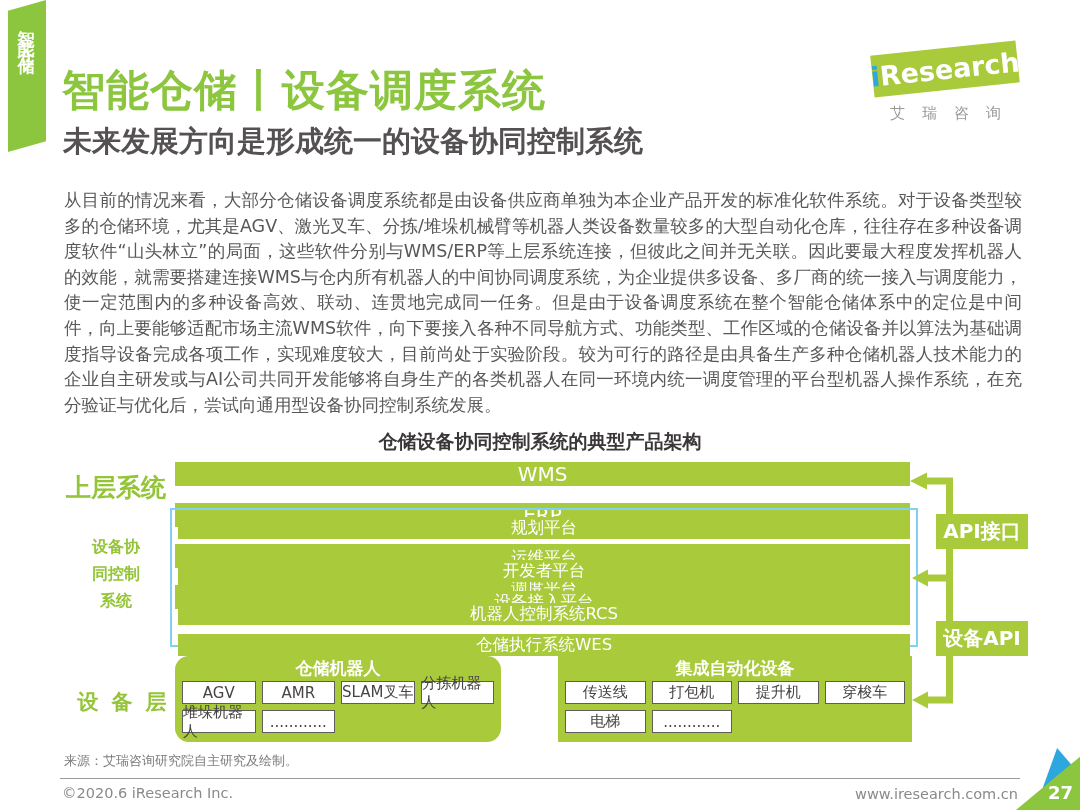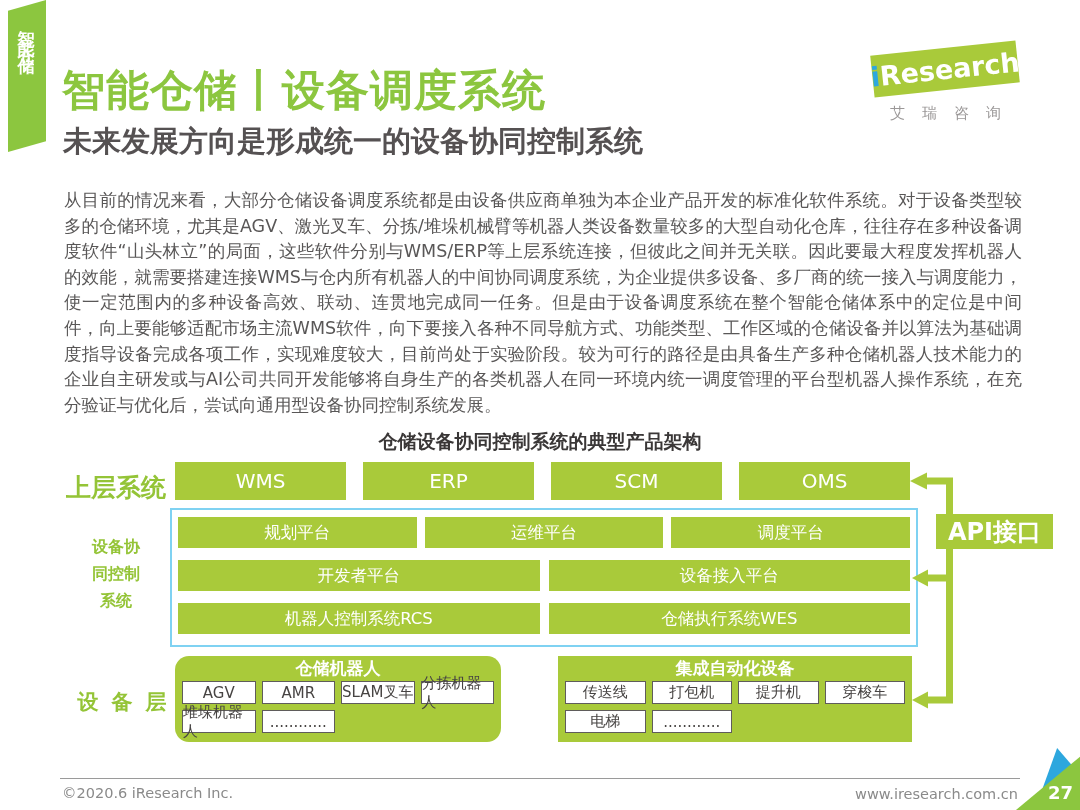--- a/index.html
+++ b/index.html
@@ -40,41 +40,41 @@
   
   .diagram-title{position:absolute;left:180px;top:429px;width:720px;text-align:center;
     font-size:19px;font-weight:bold;color:#3a3737;}
 
   .layer-label{position:absolute;color:var(--green-label);font-weight:bold;text-align:center;}
   .label-top{left:64px;top:471px;width:104px;font-size:25px;}
   .label-mid{left:64px;top:533px;width:104px;font-size:16px;line-height:27px;}
   .label-dev{left:64px;top:688px;width:116px;font-size:21px;letter-spacing:13px;padding-left:13px;}
 
   .gbox{background:var(--green-box);color:#fff;display:flex;align-items:center;justify-content:center;}
-  .row{position:absolute;display:flex;}
+  .row{position:absolute;display:flex;flex-direction:column;}
   .row-top{left:175px;top:462px;width:735px;height:38px;gap:17px;}
   .row-top .gbox{flex:1;font-size:20px;}
   .blue-frame{position:absolute;left:170px;top:508px;width:748px;height:139px;border:2px solid var(--blue-frame);}
   .row-platform{left:178px;top:517px;width:732px;height:31px;gap:8px;}
   .row-platform .gbox{flex:1;font-size:16.5px;}
   .row-wide{left:178px;top:560px;width:732px;height:31px;gap:9px;}
   .row-wide .gbox{flex:1;font-size:16.5px;}
   .row-wide2{top:603px;}
 
   .dev-group{position:absolute;top:656px;background:var(--green-box);height:86px;}
   .dev-group-1{left:175px;width:326px;border-radius:14px;}
   .dev-group-2{left:558px;width:354px;}
   .dev-header{height:25px;line-height:25px;text-align:center;color:#fff;font-weight:bold;font-size:17px;}
   .dev-grid{display:grid;grid-template-columns:repeat(4,1fr);gap:6px;padding:0 7px 7px;}
   .dev-cell{background:#fff;border:1px solid #5f5c5b;height:23px;display:flex;align-items:center;justify-content:center;
     font-size:15px;color:#474443;}
 
   .rail-svg{position:absolute;left:900px;top:455px;width:180px;height:270px;}
-  .api-tag{position:absolute;left:936px;width:117px;height:35px;background:var(--green-box);color:#fff;
-    font-size:24px;font-weight:bold;display:flex;align-items:center;justify-content:center;}
+  .api-tag{position:absolute;left:936px;width:92px;height:35px;background:var(--green-box);color:#fff;
+    font-size:20px;font-weight:bold;display:flex;align-items:center;justify-content:center;}
   .api-tag-1{top:514px;}
   .api-tag-2{top:621px;}
 
   
   .source-note{position:absolute;left:64px;top:752px;font-size:13px;color:#7e7b7b;}
   .footer-divider{position:absolute;left:60px;top:778px;width:960px;border-top:1px solid #9a9a9a;}
   .copyright{position:absolute;left:62px;top:785px;font-size:14.5px;color:var(--text-gray);}
   .website{position:absolute;right:62px;top:786px;font-size:14.5px;color:var(--text-gray);text-decoration:none;}
   .corner-blue{position:absolute;left:1028px;top:748px;width:52px;height:46px;background:var(--blue-accent);
     clip-path:polygon(28% 88%,56% 0,100% 58%);}
@@ -165,21 +165,23 @@
 
   <svg class="rail-svg" viewBox="0 0 180 270" xmlns="http://www.w3.org/2000/svg">
     <path d="M26 26 H49.5 V245 H27" fill="none" stroke="#a9ca3a" stroke-width="7"></path>
     <path d="M49.5 123 H27" fill="none" stroke="#a9ca3a" stroke-width="7"></path>
     <polygon points="10,26 27,17.5 27,34.5" fill="#a9ca3a"></polygon>
     <polygon points="12,123 28,114.5 28,131.5" fill="#a9ca3a"></polygon>
     <polygon points="12,245 28,236.5 28,253.5" fill="#a9ca3a"></polygon>
   </svg>
 
   <div class="api-tag api-tag-1">API接口</div>
+  <div class="api-tag api-tag-2">设备API</div>
 
+  <div class="source-note">来源：艾瑞咨询研究院自主研究及绘制。</div>
   <div class="footer-divider"></div>
   <div class="copyright">©2020.6 iResearch Inc.</div>
   <a class="website" href="#">www.iresearch.com.cn</a>
 
   <div class="corner-blue"></div>
   <div class="corner-green"></div>
   <div class="page-number">27</div>
 
 </div>
 

